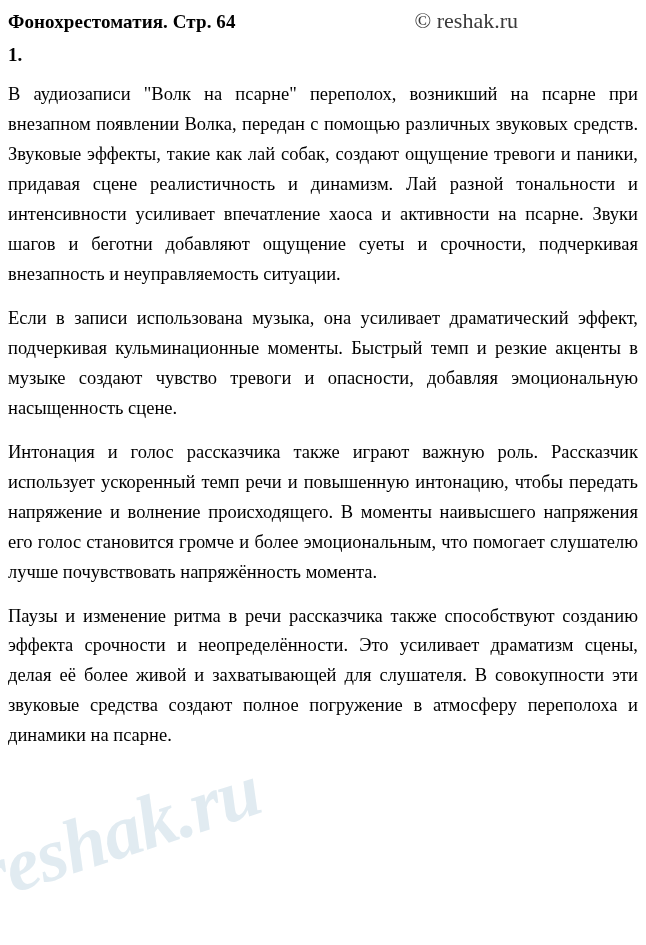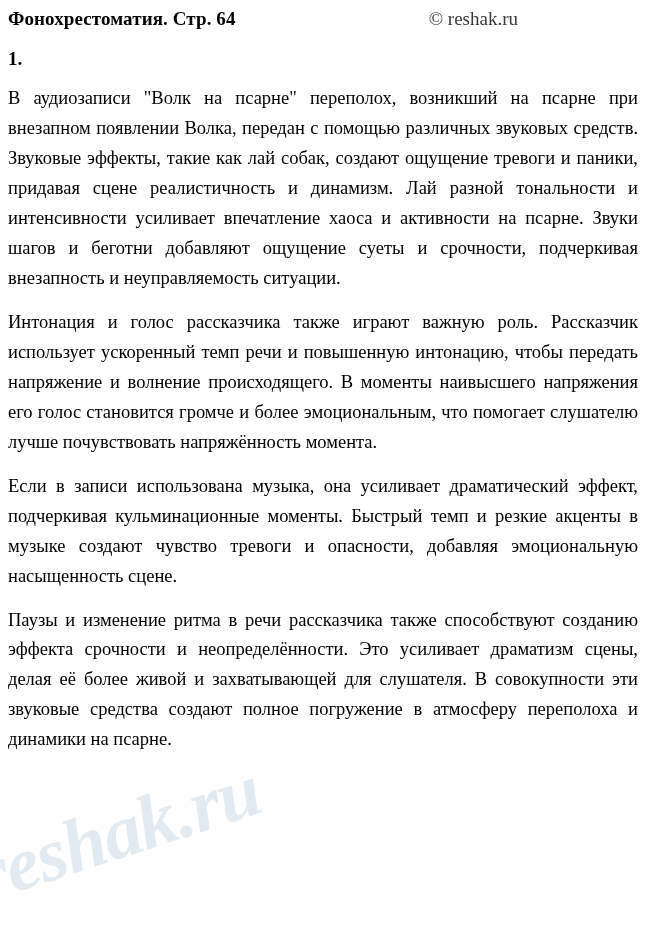--- a/index.html
+++ b/index.html
@@ -20,30 +20,30 @@
     width: 646px;
     height: 945px;
     box-sizing: border-box;
     padding: 8px 8px 0 8px;
   }
   .header {
     display: flex;
     align-items: baseline;
     justify-content: space-between;
     width: 100%;
-    margin: 0 0 18px 0;
+    margin: 0 0 10px 0;
   }
   .header-title {
     font-size: 19px;
     font-weight: bold;
     letter-spacing: 0.1px;
     white-space: nowrap;
   }
   .header-brand {
-    font-size: 19px;
+    font-size: 22px;
     color: #3a3a3a;
     white-space: nowrap;
     padding-right: 120px;
   }
   .task-number {
     font-size: 19px;
     font-weight: bold;
     margin: 0 0 14px 0;
   }
   .para {
@@ -81,21 +81,21 @@
 
   <div class="header">
     <div class="header-title">Фонохрестоматия. Стр. 64</div>
     <div class="header-brand">© reshak.ru</div>
   </div>
 
   <div class="task-number">1.</div>
 
   <p class="para">В аудиозаписи "Волк на псарне" переполох, возникший на псарне при внезапном появлении Волка, передан с помощью различных звуковых средств. Звуковые эффекты, такие как лай собак, создают ощущение тревоги и паники, придавая сцене реалистичность и динамизм. Лай разной тональности и интенсивности усиливает впечатление хаоса и активности на псарне. Звуки шагов и беготни добавляют ощущение суеты и срочности, подчеркивая внезапность и неуправляемость ситуации.</p>
 
+  <p class="para">Если в записи использована музыка, она усиливает драматический эффект, подчеркивая кульминационные моменты. Быстрый темп и резкие акценты в музыке создают чувство тревоги и опасности, добавляя эмоциональную насыщенность сцене.</p>
+
   <p class="para">Интонация и голос рассказчика также играют важную роль. Рассказчик использует ускоренный темп речи и повышенную интонацию, чтобы передать напряжение и волнение происходящего. В моменты наивысшего напряжения его голос становится громче и более эмоциональным, что помогает слушателю лучше почувствовать напряжённость момента.</p>
-
-  <p class="para">Если в записи использована музыка, она усиливает драматический эффект, подчеркивая кульминационные моменты. Быстрый темп и резкие акценты в музыке создают чувство тревоги и опасности, добавляя эмоциональную насыщенность сцене.</p>
 
   <p class="para">Паузы и изменение ритма в речи рассказчика также способствуют созданию эффекта срочности и неопределённости. Это усиливает драматизм сцены, делая её более живой и захватывающей для слушателя. В совокупности эти звуковые средства создают полное погружение в атмосферу переполоха и динамики на псарне.</p>
 
   <div class="watermark">reshak.ru</div>
 
 </div>
 
 </body></html>

